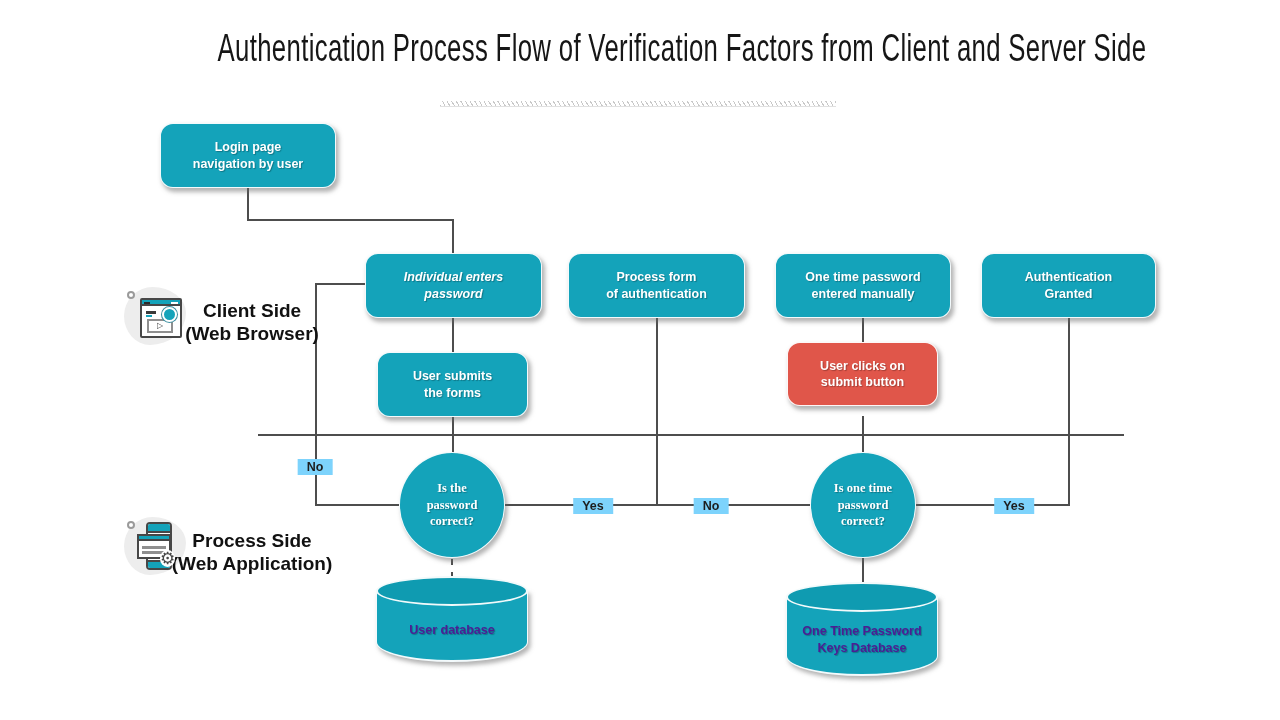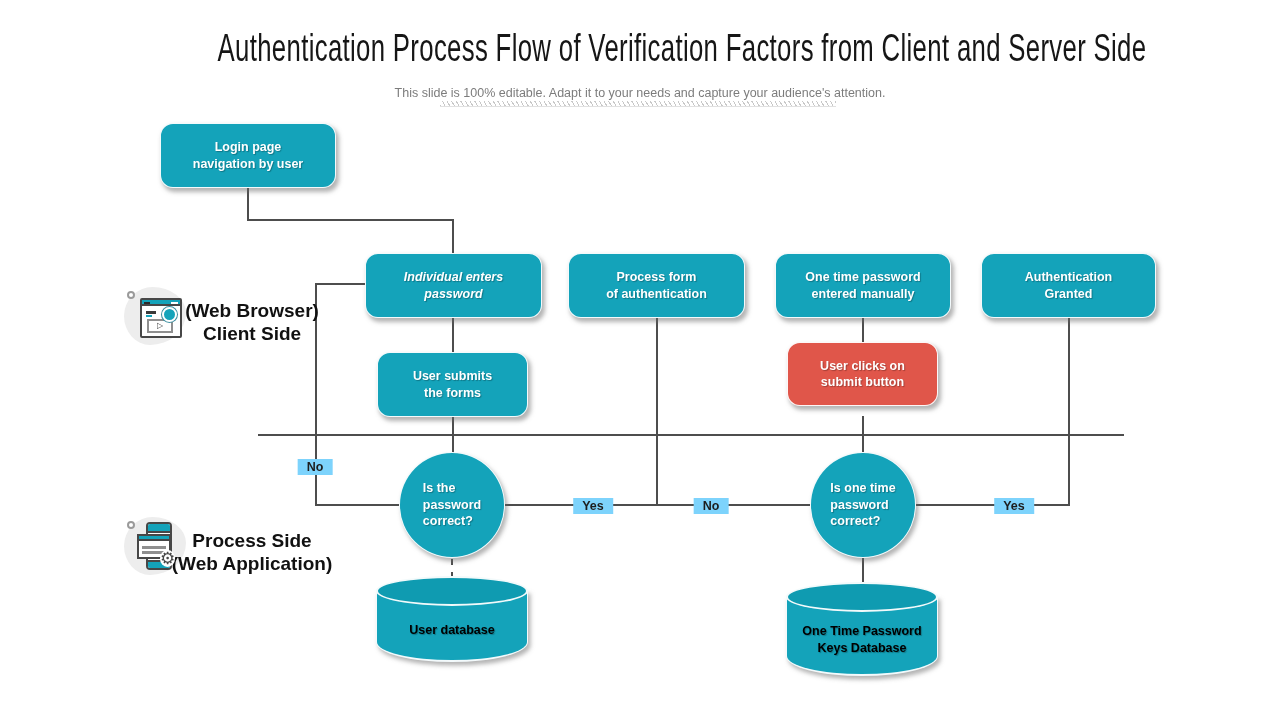--- a/index.html
+++ b/index.html
@@ -34,34 +34,35 @@
     box-shadow:2.5px 3.5px 4px rgba(105,105,105,.5);
     display:flex; align-items:center; justify-content:center; text-align:center;
     font-weight:700; font-size:12.5px; line-height:1.32; white-space:pre-line;
     text-shadow:1px 1px 1px rgba(0,0,0,.28);
   }
   .box.red { background:#e0564a; }
   .circle {
     position:absolute; z-index:2; width:106px; height:106px; border-radius:50%;
     background:#14a3ba; border:1.5px solid rgba(255,255,255,.95);
     box-shadow:2.5px 3.5px 4px rgba(105,105,105,.5);
-    display:flex; align-items:center; justify-content:center; text-align:left;
+    display:flex; align-items:center; justify-content:center; text-align:center;
     color:#fff; font-weight:700; font-size:12.5px; line-height:1.35; white-space:pre-line;
     text-shadow:1px 1px 1px rgba(0,0,0,.28);
+    font-family:Liberation Serif, serif;
   }
   .cyl { position:absolute; z-index:2; width:152px; }
   .cyl .tube {
     position:absolute; left:0; right:0; top:14px; bottom:0; background:#14a3ba;
     border-left:1.5px solid rgba(255,255,255,.95);
     border-right:1.5px solid rgba(255,255,255,.95);
     border-bottom:2px solid rgba(255,255,255,.95);
     border-radius:0 0 50% 50% / 0 0 20px 20px;
     box-shadow:2.5px 3.5px 4px rgba(105,105,105,.5);
     display:flex; align-items:center; justify-content:center; text-align:center;
-    color:#000000; font-weight:700; font-size:12.5px; line-height:1.35; white-space:pre-line;
+    color:#4c1d95; font-weight:700; font-size:12.5px; line-height:1.35; white-space:pre-line;
     text-shadow:1px 1px 1px rgba(0,0,0,.28); padding-top:10px;
   }
   .cyl .cap {
     position:absolute; left:0; right:0; top:0; height:30px; border-radius:50%;
     background:#0f9bb1; border:2px solid rgba(255,255,255,.95); z-index:2;
   }
   
   .edge {
     position:absolute; z-index:3; transform:translate(-50%,-50%);
     background:#7dd3fc; padding:1px 9px; color:#1d1d1d;
@@ -102,21 +103,20 @@
   .cline2 { position:absolute; top:15px; left:3px; right:3px; height:2.5px; background:#8f8f8f; }
   .gear { position:absolute; z-index:4; font-size:17px; line-height:1; color:#474747;
           background:#fff; border-radius:50%; }
 </style>
 </head>
 <body>
 
 <div class="canvas">
 
   <div class="title">Authentication Process Flow of Verification Factors from Client and Server Side</div>
-  <div class="subtitle">This slide is 100% editable. Adapt it to your needs and capture your audience's attention.</div>
   <div class="hatch"></div>
 
   <div class="vl" style="left:247px; top:188px; height:32px;"></div>
   <div class="hl" style="left:247px; top:219px; width:206px;"></div>
   <div class="vl" style="left:452px; top:219px; height:35px;"></div>
   <div class="vl" style="left:452px; top:317px; height:36px;"></div>
   <div class="vl" style="left:452px; top:416px; height:37px;"></div>
   <div class="vl" style="left:656px; top:317px; height:189px;"></div>
   <div class="vl" style="left:862px; top:317px; height:37px;"></div>
   <div class="vl" style="left:862px; top:416px; height:37px;"></div>
@@ -138,22 +138,22 @@
   <div class="blob" style="left:124px; top:287px;"></div>
   <div class="ring" style="left:127px; top:291px;"></div>
   <div class="bwin" style="left:140px; top:298px;">
     <div class="bbar"></div>
     <div class="bline1"></div>
     <div class="bline2"></div>
     <div class="binner">▷</div>
     <div class="bbadge"></div>
   </div>
   <div class="lane" style="left:162px; top:299px;">
+    <div>Client Side</div>
     <div>(Web Browser)</div>
-    <div>Client Side</div>
   </div>
 
   <div class="blob" style="left:124px; top:517px;"></div>
   <div class="ring" style="left:127px; top:521px;"></div>
   <div class="phone" style="left:146px; top:522px;"></div>
   <div class="card" style="left:137px; top:534px;">
     <div class="chead"></div>
     <div class="cline1"></div>
     <div class="cline2"></div>
   </div>

